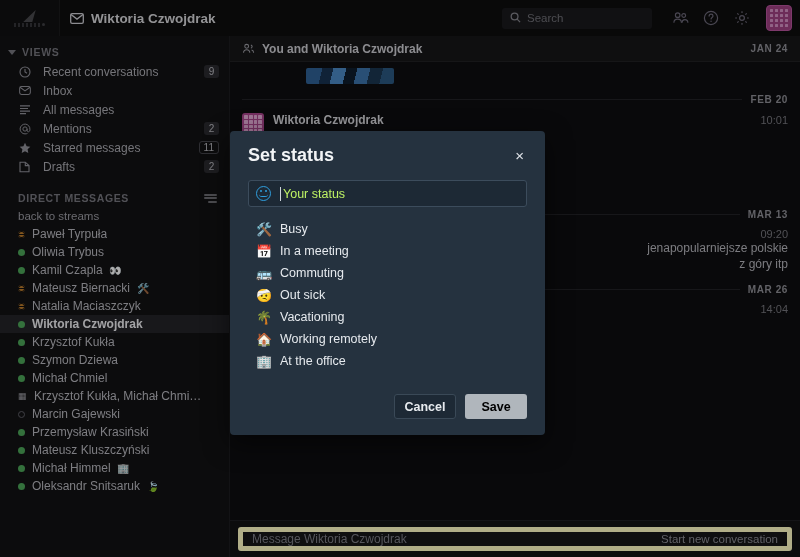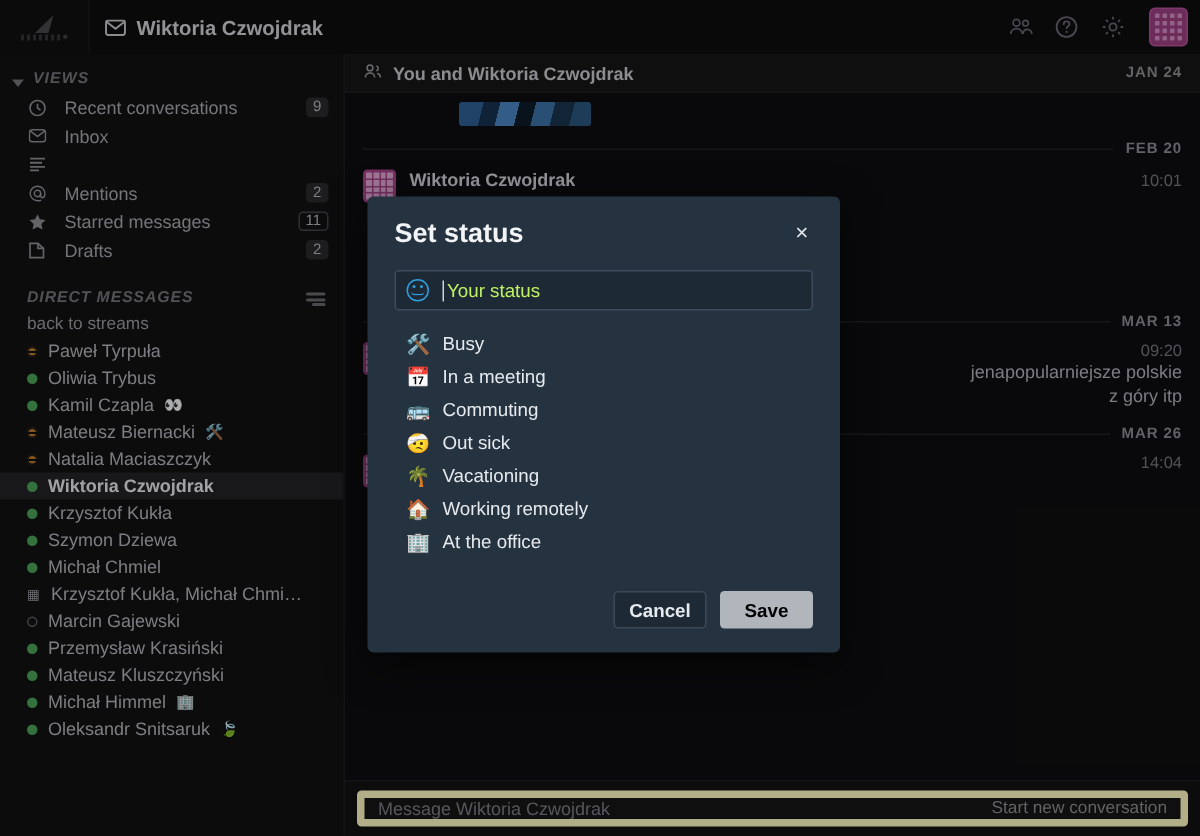--- a/index.html
+++ b/index.html
@@ -46,22 +46,22 @@
   }
   .grid-icon i { background: #d08ec0; border-radius: .5px; }
 
   
   .body { flex: 1; display: flex; min-height: 0; }
 
   
   .sidebar { width: 230px; flex: 0 0 230px; background: #121214; overflow: hidden;
              padding-top: 6px; border-right: 1px solid #1c1c1f; }
   .sec-head {
-    display: flex; align-items: flex-end; gap: 6px; padding: 4px 12px 4px 8px;
-    color: #75757c; font-size: 10.5px; font-weight: bold; letter-spacing: .07em; cursor: pointer; font-style: italic;
+    display: flex; align-items: center; gap: 6px; padding: 4px 12px 4px 8px;
+    color: #75757c; font-size: 10.5px; font-weight: bold; letter-spacing: .07em; cursor: pointer;
   }
   .sec-head .caret { width: 0; height: 0; border-left: 4px solid transparent; border-right: 4px solid transparent;
                      border-top: 5px solid #75757c; }
   .sec-head.dm { justify-content: space-between; padding-left: 18px; margin-top: 12px; }
   .sec-head.dm .lbl { letter-spacing: .06em; }
   .dm-filter { display: flex; flex-direction: column; gap: 1.5px; align-items: flex-end; opacity: .75; }
   .dm-filter i { height: 2px; background: #8a8a92; border-radius: 1px; }
   .dm-filter i:nth-child(1){ width: 13px; } .dm-filter i:nth-child(2){ width: 13px; }
   .dm-filter i:nth-child(3){ width: 9px; }
 
@@ -121,21 +121,21 @@
   .compose { flex: 0 0 37px; height: 37px; background: #121214; border-top: 1px solid #1e1e21;
              display: flex; align-items: center; padding: 0 8px; }
   .compose-inner { flex: 1; height: 24px; display: flex; align-items: center; background: #161618;
                    border: 5px solid #fef9c3; border-radius: 3px; padding: 0 9px; cursor: text; }
   .compose-ph { color: #7c7c84; font-size: 12px; }
   .start-new { margin-left: auto; color: #8d8d94; font-size: 11.5px; cursor: pointer; text-align: right; }
 
   
   .overlay { position: absolute; inset: 0; background: rgba(0,0,0,.30); }
   .modal {
-    position: absolute; left: 245px; top: 131px; width: 315px;
+    position: absolute; left: 230px; top: 131px; width: 315px;
     background: #25323f; border-radius: 4px; box-shadow: 0 8px 26px rgba(0,0,0,.55);
     padding: 14px 18px 16px;
   }
   .modal-head { display: flex; align-items: center; margin-bottom: 14px; }
   .modal-title { color: #f2f4f6; font-size: 18px; font-weight: bold; }
   .modal-x { margin-left: auto; color: #dfe3e8; font-size: 15px; line-height: 1;
              cursor: pointer; padding: 2px 3px; }
   .status-input {
     height: 27px; background: #1d2935; border: 1px solid #3c4c5c; border-radius: 3px;
     display: flex; align-items: center; padding: 0 7px; gap: 6px; cursor: text;
@@ -182,20 +182,29 @@
         <span>
           <svg width="14" height="11" viewBox="0 0 14 11" fill="none" stroke="#c9c9ce" stroke-width="1.3">
             <rect x="0.7" y="0.7" width="12.6" height="9.6" rx="1.4"></rect>
               <path d="M1 1.5l6 4.6 6-4.6"></path>
           </svg>
         </span>
         <span>Wiktoria Czwojdrak</span>
       </div>
       <div class="tb-spacer"></div>
 
+      <div class="search-box">
+        <span>
+          <svg width="11" height="11" viewBox="0 0 12 12" fill="none" stroke="#82828a" stroke-width="1.4">
+            <circle cx="5" cy="5" r="3.7"></circle>
+              <path d="M7.8 7.8L11 11"></path>
+          </svg>
+        </span>
+        <span class="ph">Search</span>
+      </div>
 
       <div class="tb-icons">
         <div class="tb-ic">
           <svg width="17" height="14" viewBox="0 0 18 14" fill="none" stroke="#6a6675" stroke-width="1.2">
             <circle cx="6" cy="4" r="2.4"></circle>
               <circle cx="12.4" cy="4.3" r="2"></circle>
             <path d="M2 12c0-2.3 1.8-3.8 4-3.8s4 1.5 4 3.8"></path>
             <path d="M10.6 12c0-2 1.3-3.3 3-3.3s3.2 1.3 3.2 3.3"></path>
           </svg>
         </div>
@@ -261,20 +270,21 @@
               </svg>
             </span>
             <span class="lbl">Inbox</span>
           </div>
           <div class="nav-item">
             <span class="ico">
               <svg width="12" height="11" viewBox="0 0 12 11" fill="none" stroke="currentColor" stroke-width="1.2">
                 <path d="M1 1.8h10M1 4.5h8M1 7.2h10M1 9.6h6"></path>
               </svg>
             </span>
+            <span class="lbl">All messages</span>
           </div>
           <div class="nav-item">
             <span class="ico">
               <svg width="12" height="12" viewBox="0 0 13 13" fill="none" stroke="currentColor" stroke-width="1.05">
                 <circle cx="6.5" cy="6.5" r="2.3"></circle>
                 <path d="M8.8 6.5v1.4c0 1 .6 1.6 1.4 1.6 1 0 1.6-.9 1.6-2.6A5.3 5.3 0 106.5 11.8c1 0 2-.2 2.7-.6"></path>
               </svg>
             </span>
             <span class="lbl">Mentions</span>
             <span class="badge">2</span>

